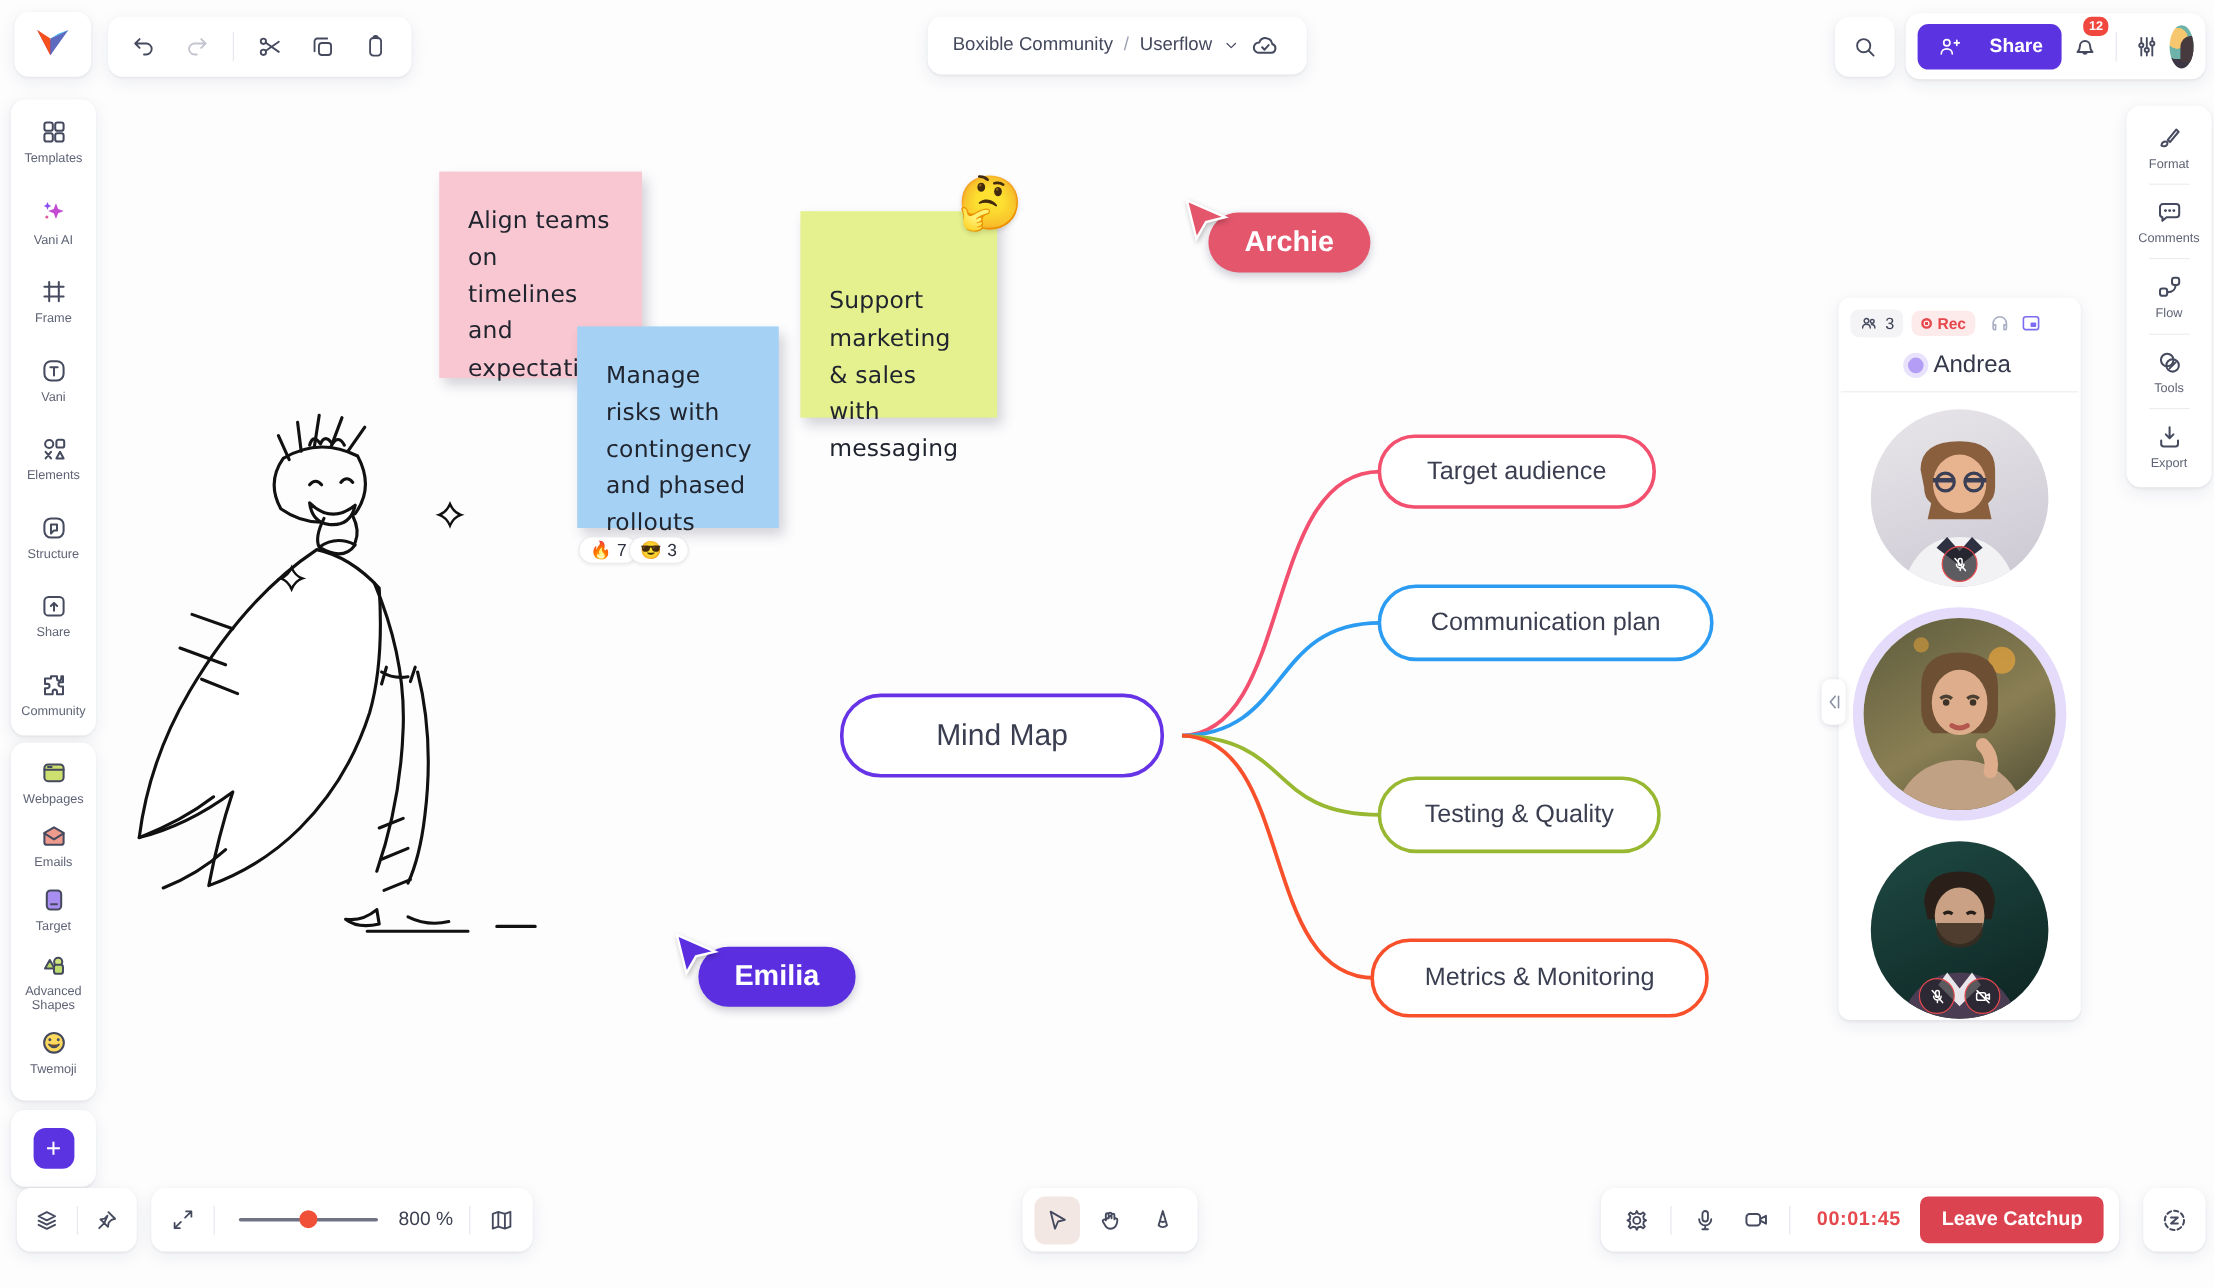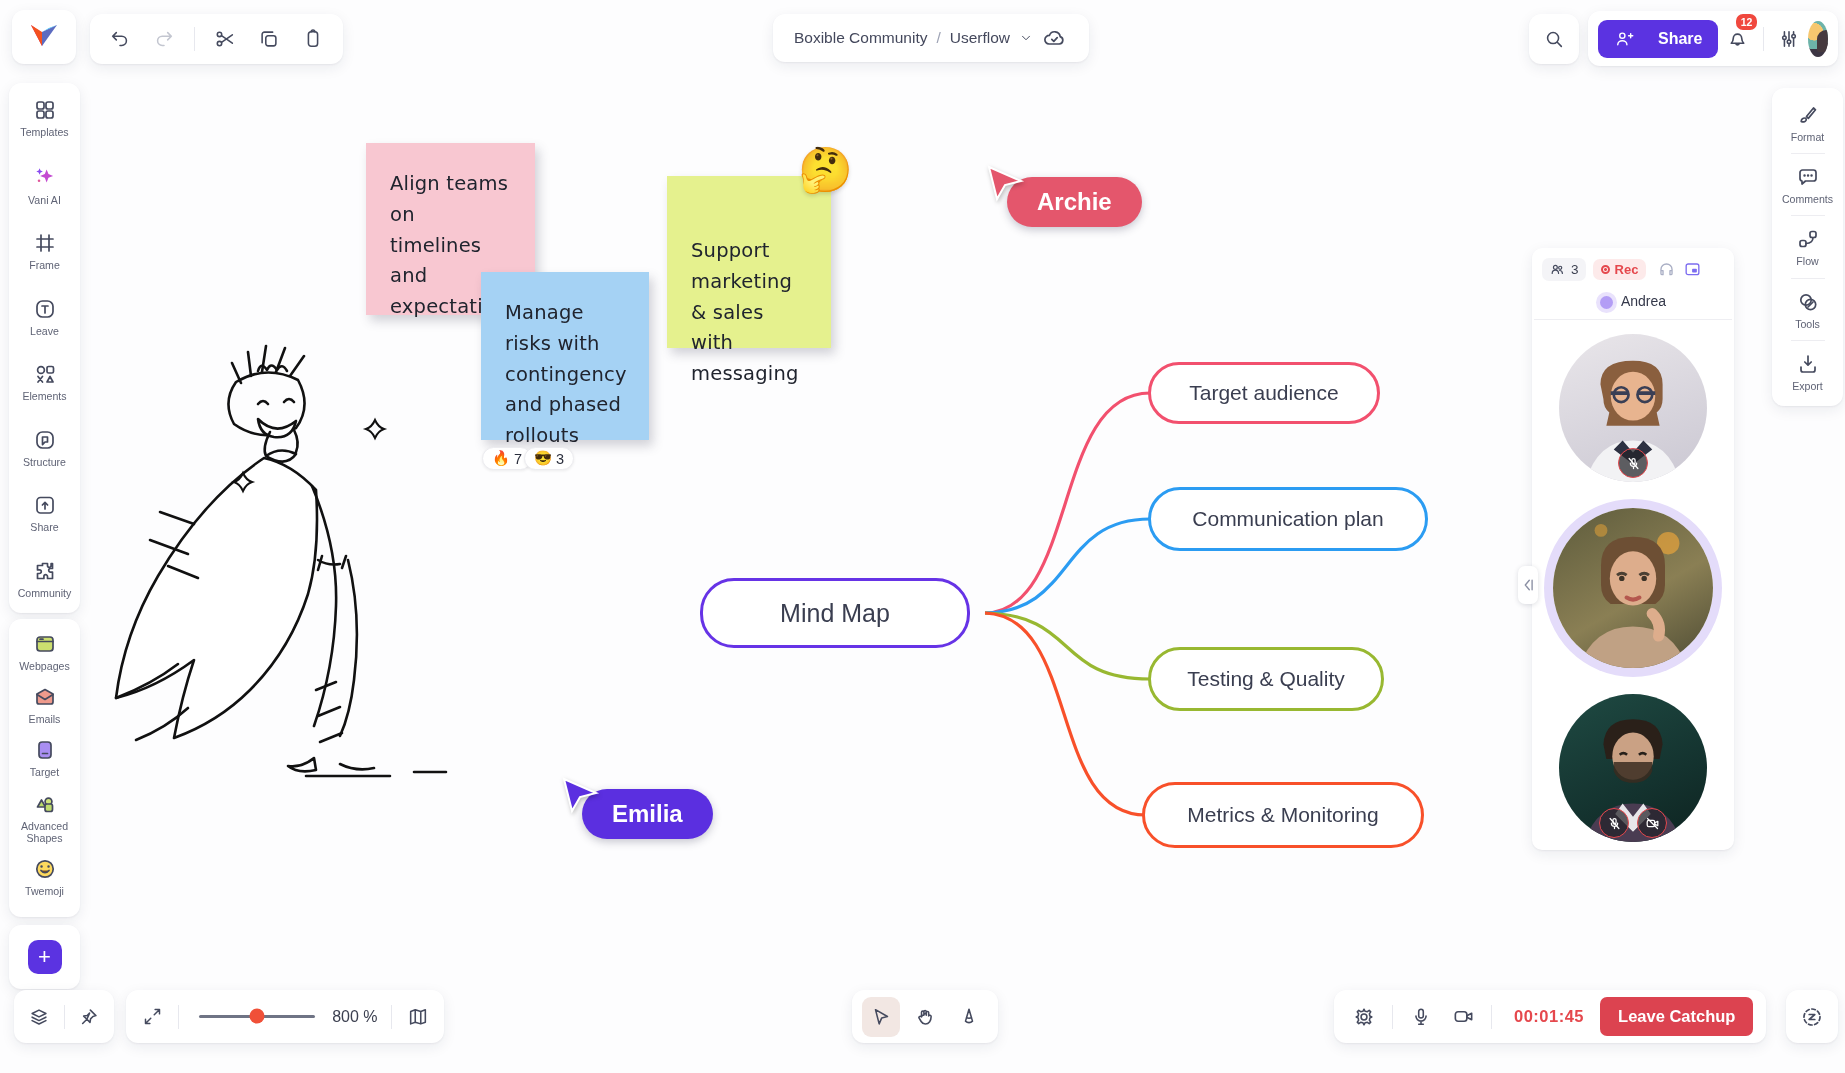--- a/index.html
+++ b/index.html
@@ -58,21 +58,21 @@
   .cursor-tag { position:absolute; cursor:default; }
   .cursor-pill { color:#fff; font-weight:bold; font-size:24px; border-radius:31px; padding:11px 30px; margin:14px 0 0 22px; box-shadow:0 3px 8px rgba(40,40,70,.25); }
   .cursor-tag svg { position:absolute; left:0; top:0; filter:drop-shadow(1px 2px 2px rgba(0,0,0,.25)); }
 
   
   .call-card { left:1532px; top:248px; width:202px; height:602px; border-radius:10px; padding:10px 0 0; }
   .call-head { display:flex; align-items:center; gap:7px; padding:0 10px; }
   .count-badge { display:flex; align-items:center; gap:5px; background:#f4f4f7; border-radius:7px; padding:3px 7px; font-size:13.5px; color:#3c4050; cursor:pointer; }
   .rec-badge { display:flex; align-items:center; gap:5px; background:#fdeaea; color:#e5484d; border-radius:7px; padding:3px 8px; font-size:13px; font-weight:bold; }
   .rec-dot { width:9px; height:9px; border-radius:50%; border:2.2px solid #e5484d; background:radial-gradient(circle,#e5484d 38%,transparent 42%); }
-  .speaking-row { display:flex; align-items:flex-end; justify-content:center; gap:8px; margin:12px 0 10px; font-size:14px; color:#34384a; }
+  .speaking-row { display:flex; align-items:center; justify-content:center; gap:8px; margin:12px 0 10px; font-size:20px; color:#34384a; }
   .speak-dot { width:13px; height:13px; border-radius:50%; background:#b39df5; box-shadow:0 0 0 4px #e9e2fc; }
   .call-divider { height:1px; background:#eeeef2; margin:0 2px; }
   .p-wrap { position:relative; margin:14px auto 0; }
   .p-circle { border-radius:50%; overflow:hidden; position:relative; }
   .p-badges { position:absolute; bottom:4px; left:50%; transform:translateX(-50%); display:flex; gap:8px; }
   .p-badge { width:30px; height:30px; border-radius:50%; background:rgba(35,35,40,.72); border:1.6px solid #e5484d; display:flex; align-items:center; justify-content:center; }
   .halo { box-shadow:0 0 0 9px #e4dcfa; }
   .collapse-tab { position:absolute; left:1518px; top:566px; width:20px; height:38px; background:#fff; border-radius:7px; box-shadow:0 1px 5px rgba(30,32,60,.15); display:flex; align-items:center; justify-content:center; cursor:pointer; }
 
   
@@ -285,21 +285,21 @@
       <svg class="ic" width="24" height="24" viewBox="0 0 24 24">
         <path d="M8 4 v16 M16 4 v16 M4 8 h16 M4 16 h16"></path>
       </svg>
       <span class="lbl">Frame</span>
     </div>
     <div class="side-item">
       <svg class="ic" width="24" height="24" viewBox="0 0 24 24">
         <rect x="4" y="4" width="16" height="16" rx="5.5"></rect>
           <path d="M9 9 h6 M12 9 v7"></path>
       </svg>
-      <span class="lbl">Leave</span>
+      <span class="lbl">Vani</span>
     </div>
     <div class="side-item">
       <svg class="ic" width="24" height="24" viewBox="0 0 24 24">
         <circle cx="8" cy="8" r="3.4"></circle>
           <rect x="14" y="4.5" width="6.5" height="6.5" rx="1.6"></rect>
         <path d="M5 14.5 l4.5 5.5 m0 -5.5 L5 20 M14 20 h6 l-3 -5.5 z"></path>
       </svg>
       <span class="lbl">Elements</span>
     </div>
     <div class="side-item">

